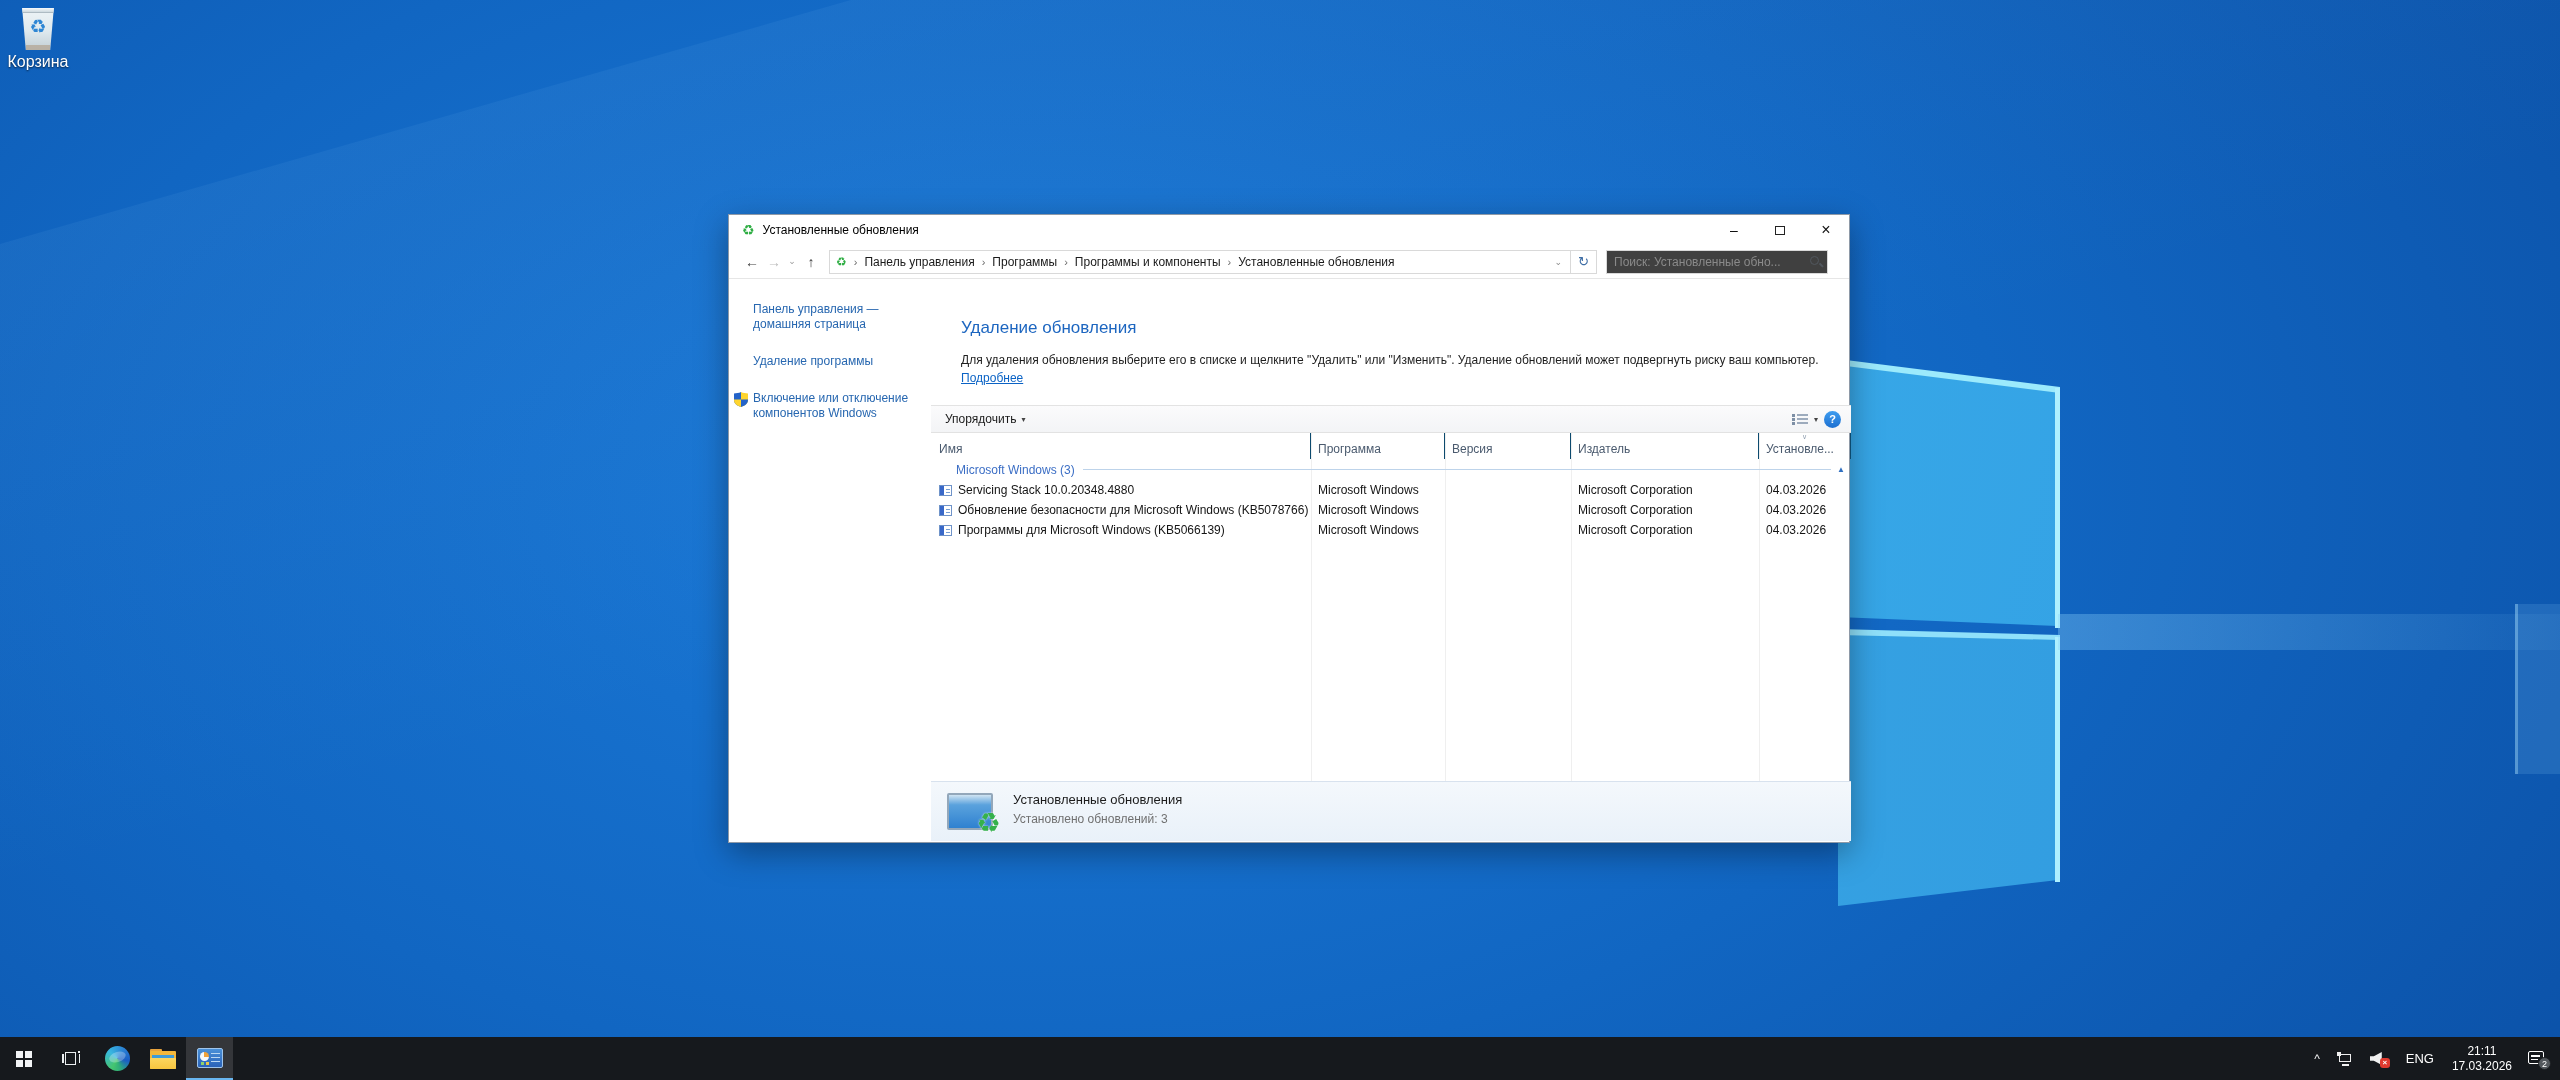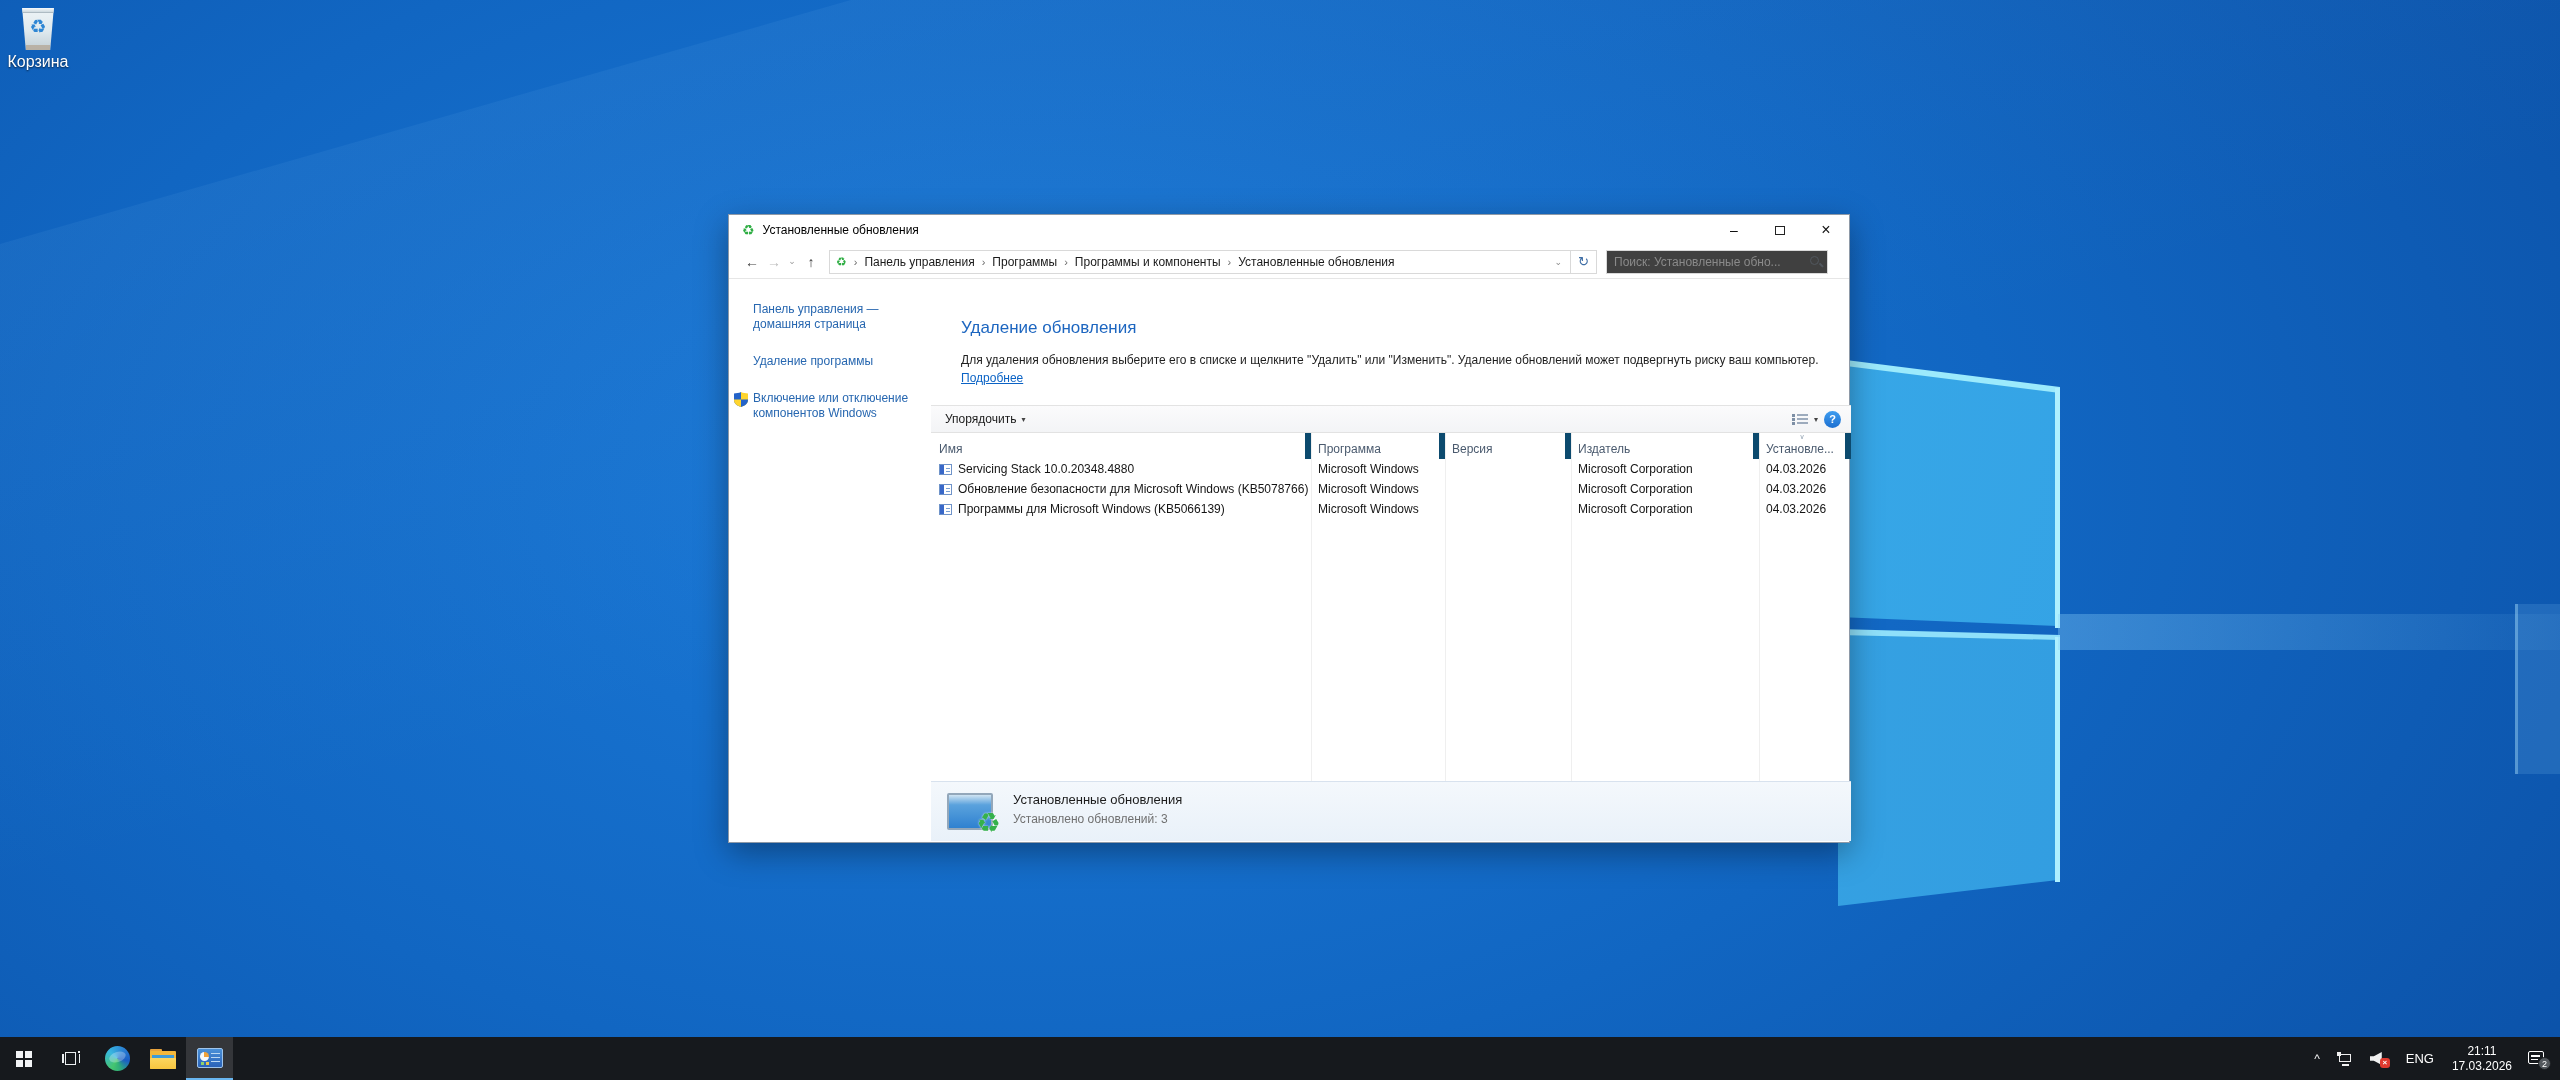--- a/index.html
+++ b/index.html
@@ -104,21 +104,21 @@
     border-bottom:1px solid #e2e2e2; display:flex; align-items:center; font-size:12px; color:#1a1a1a; }
   .organize { margin-left:14px; display:flex; align-items:center; gap:5px; }
   .organize .caret { font-size:8px; color:#444; }
   .tool-right { margin-left:auto; margin-right:10px; display:flex; align-items:center; gap:6px; }
   .view-caret { font-size:8px; color:#444; }
   .helpbtn { width:17px; height:17px; border-radius:50%; background:linear-gradient(#3f9df0,#1c6fd0);
     color:#fff; font-size:11px; font-weight:bold; display:flex; align-items:center; justify-content:center; }
 
   .colheaders { position:relative; height:26px; display:grid;
     grid-template-columns:380px 134px 126px 188px 92px; font-size:12px; color:#4a5a6e; }
-  .colheaders .hc { display:flex; align-items:center; padding-left:7px; border-right:6px solid #0c4a6e;
+  .colheaders .hc { display:flex; align-items:center; padding-left:7px; border-right:1px solid #0c4a6e;
     position:relative; white-space:nowrap; overflow:hidden; }
   .hc .sortchev { position:absolute; top:0px; left:50%; transform:translateX(-50%);
     font-size:7px; color:#93a2b2; }
   .hc-label { margin-top:6px; }
   .hc.first { padding-left:8px; }
 
   .grouprow { position:relative; height:21px; display:flex; align-items:center; font-size:12px; }
   .group-label { margin-left:25px; color:#3b6ec5; white-space:nowrap; }
   .group-line { flex:1; height:1px; background:#bdd3ea; margin:0 6px 0 8px; }
   .group-chev { margin-right:6px; font-size:8px; color:#2f6fc0; }
@@ -349,20 +349,25 @@
               </div>
             <div class="hc">
                 <span class="hc-label">Издатель</span>
               </div>
             <div class="hc">
               <span class="sortchev">∨</span>
               <span class="hc-label">Установле...</span>
             </div>
           </div>
 
+          <div class="grouprow">
+            <span class="group-label">Microsoft Windows (3)</span>
+            <span class="group-line"></span>
+            <span class="group-chev">▲</span>
+          </div>
 
           <div class="lrow">
             <div class="cell name">
                 <span class="upd-ic"></span>
                 <span>Servicing Stack 10.0.20348.4880</span>
               </div>
             <div class="cell">Microsoft Windows</div>
             <div class="cell"></div>
             <div class="cell">Microsoft Corporation</div>
             <div class="cell">04.03.2026</div>

